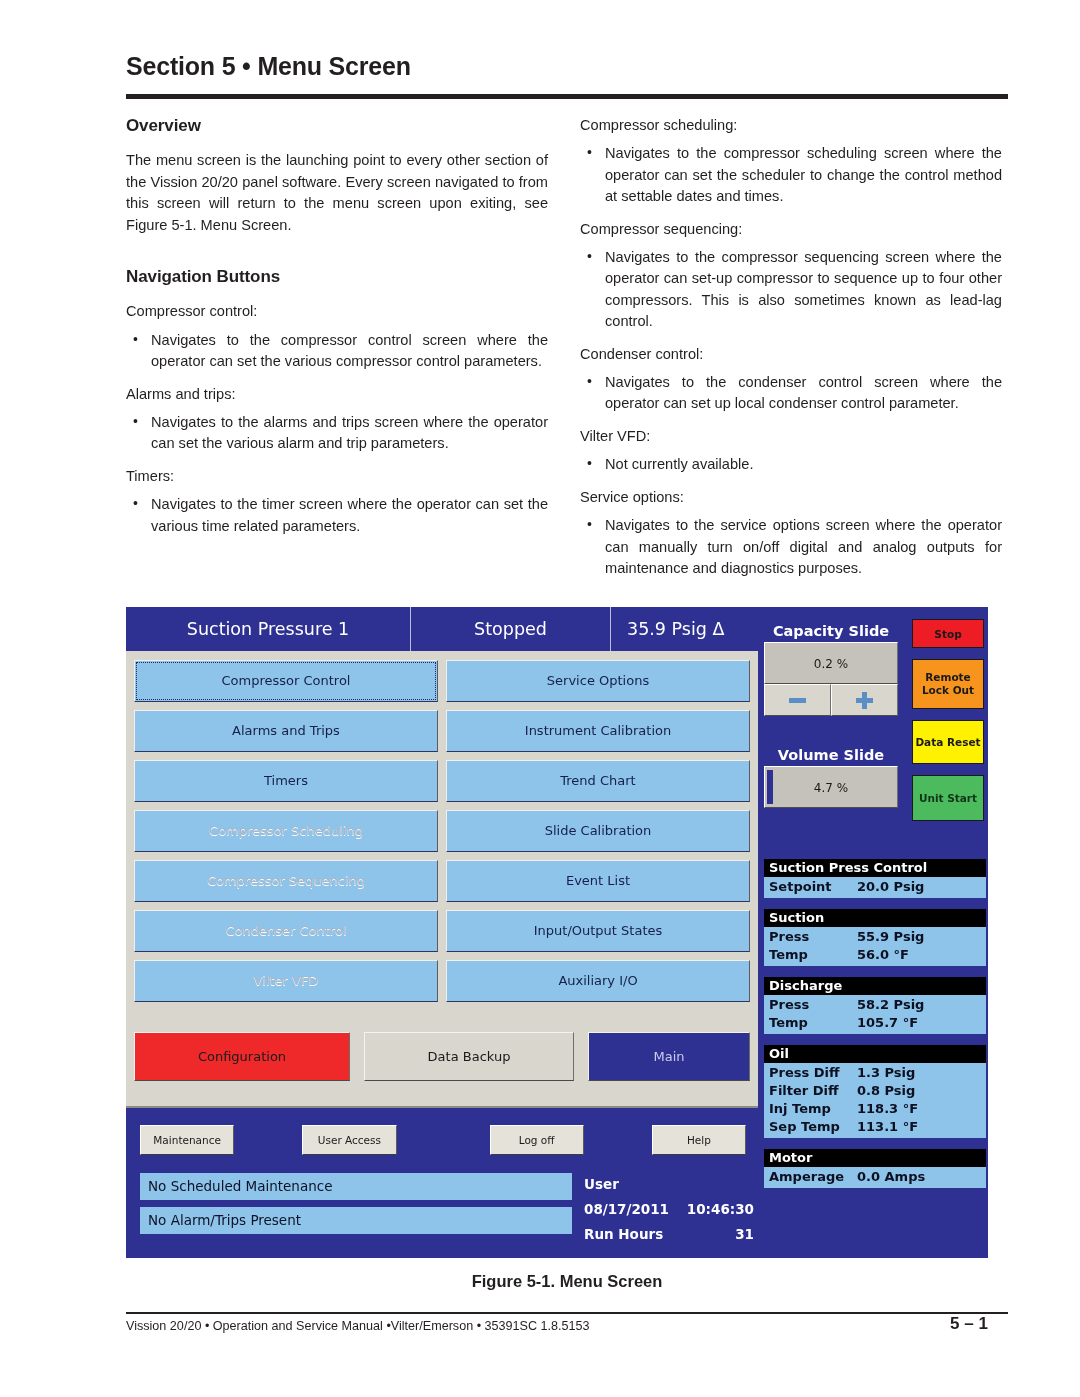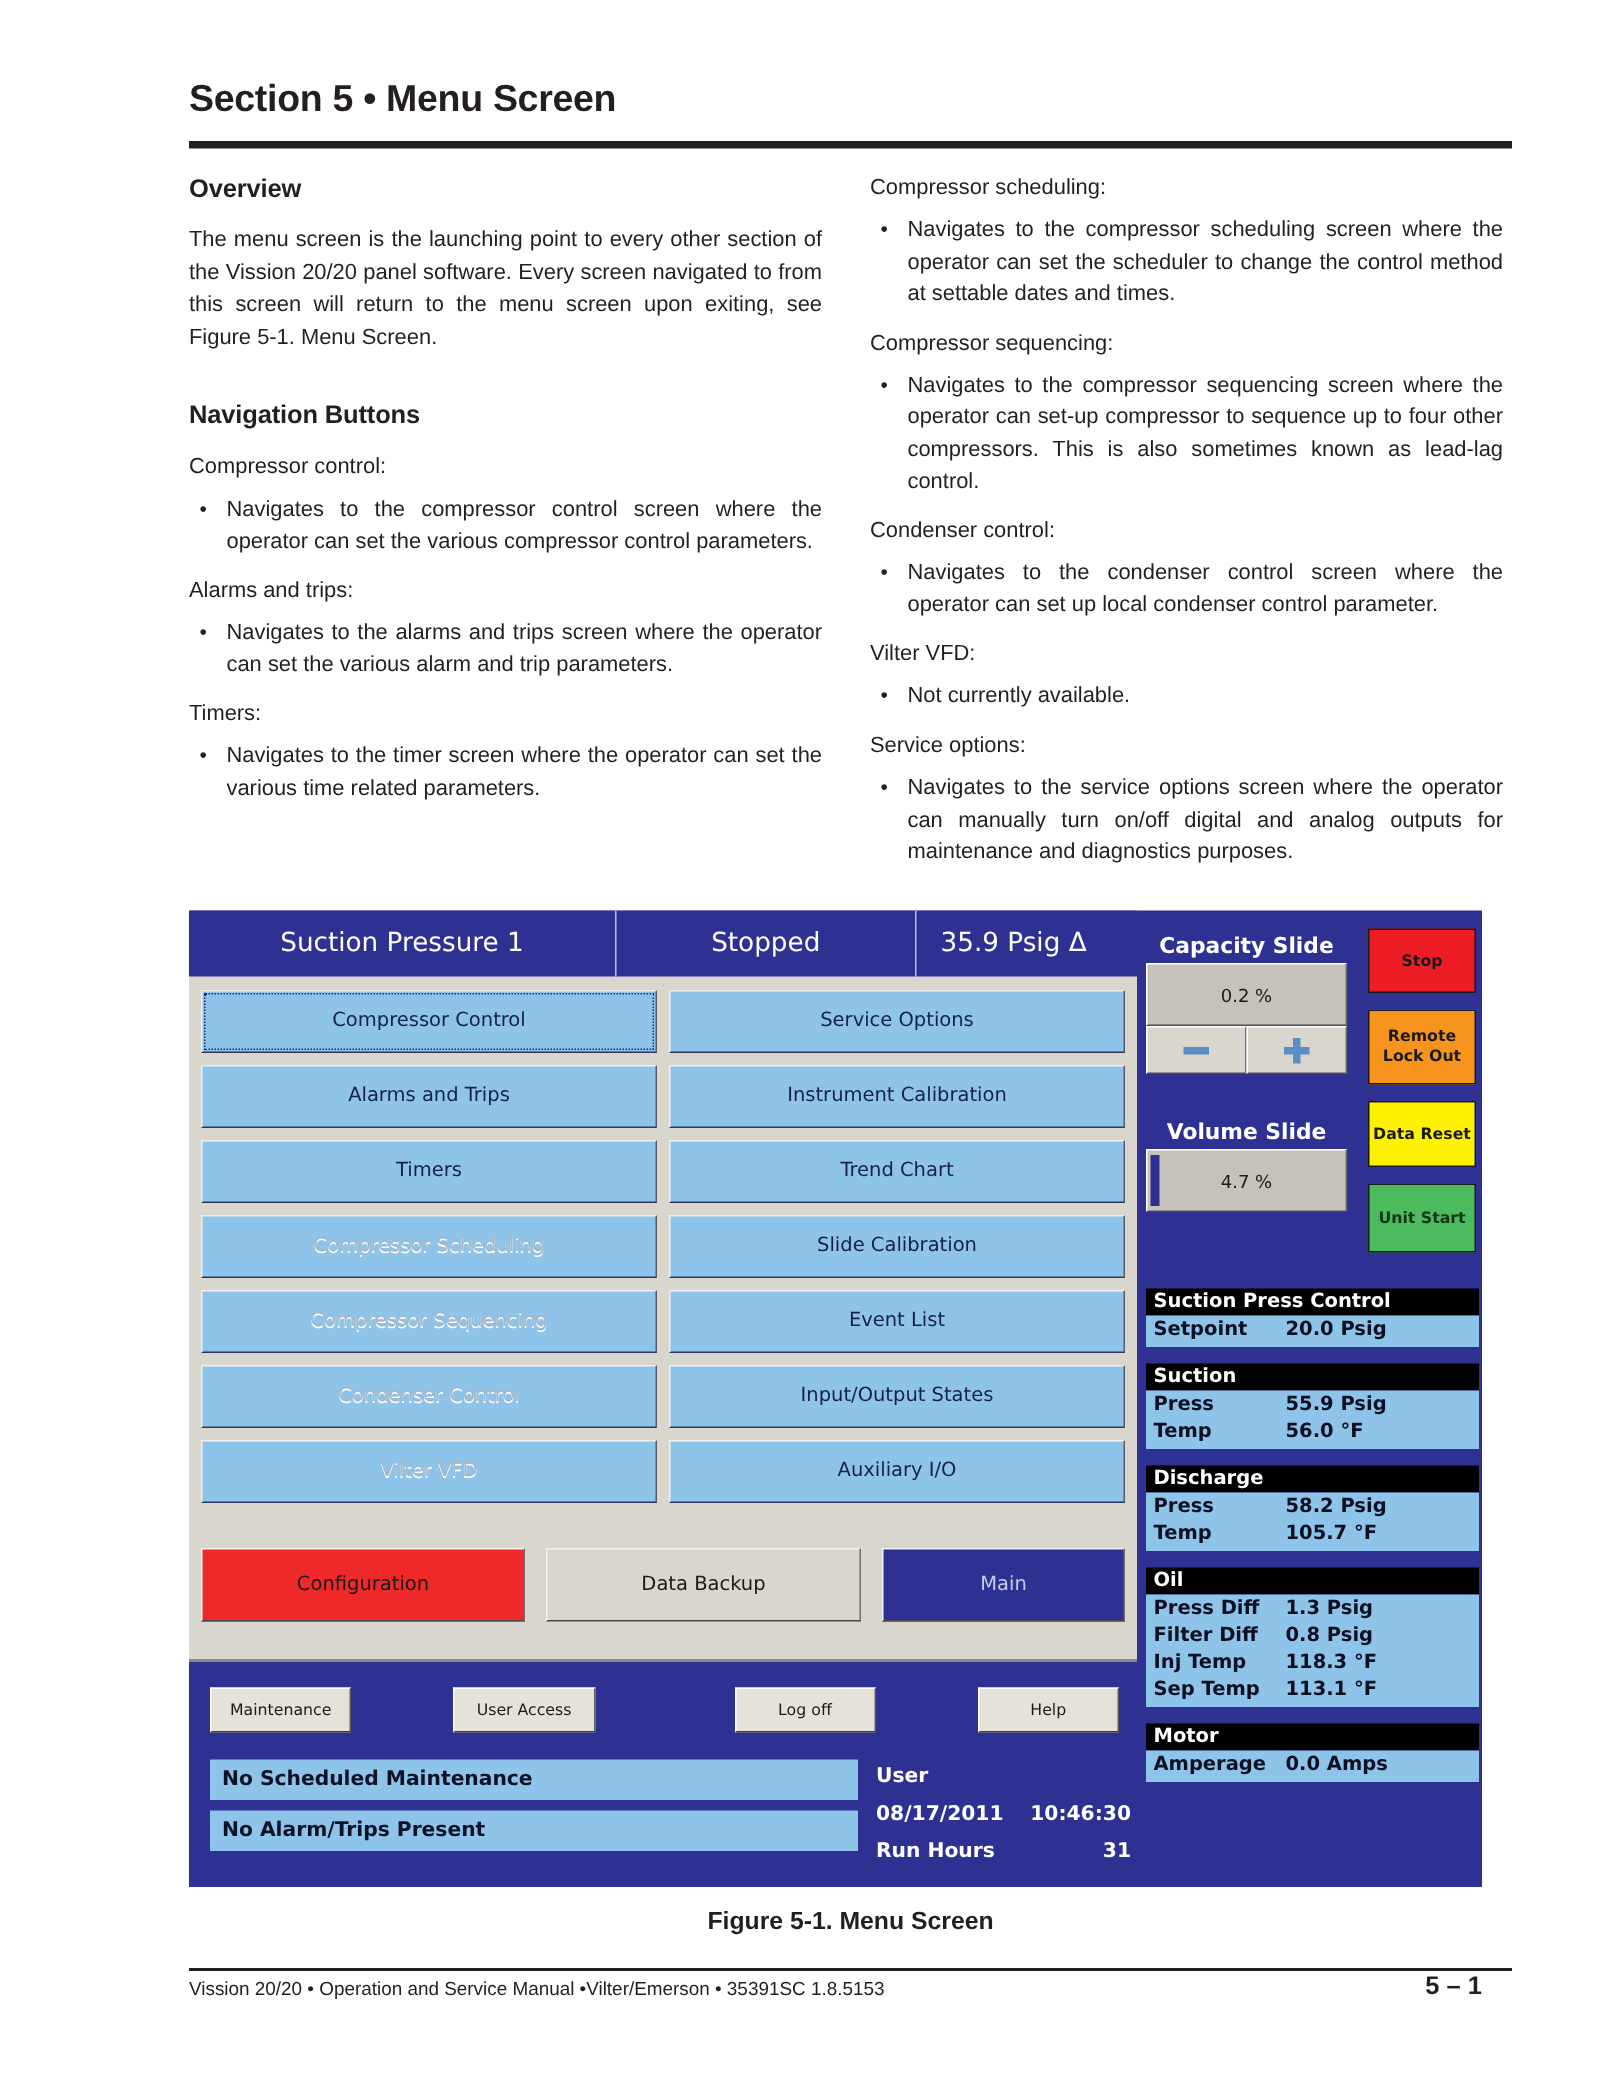--- a/index.html
+++ b/index.html
@@ -234,21 +234,21 @@
     position: absolute;
     left: 14px;
     top: 63px;
     width: 432px;
   }
   .statusbar {
     height: 27px;
     background: #8ec4ea;
     color: #0e1226;
     font-size: 13.5px;
-    font-weight: bold;
+    font-weight: normal;
     line-height: 27px;
     padding-left: 8px;
     margin-bottom: 7px;
     box-sizing: border-box;
   }
 
   .userblock {
     position: absolute;
     left: 458px;
     top: 62px;
@@ -329,21 +329,21 @@
     font-size: 10.5px;
     font-weight: bold;
     text-align: center;
     box-sizing: border-box;
     display: flex;
     align-items: center;
     justify-content: center;
     margin-bottom: 11px;
     cursor: pointer;
   }
-  .ab-stop   { height: 43px; background: #ee1c25; color: #1a1a1a; }
+  .ab-stop   { height: 29px; background: #ee1c25; color: #1a1a1a; }
   .ab-lock   { height: 50px; background: #f7941d; color: #1a1a1a; line-height: 13px; }
   .ab-alarm  { height: 44px; background: #fff200; color: #1a1a1a; }
   .ab-start  { height: 46px; background: #4cbb5d; color: #12341a; }
 
   
   .readouts {
     position: absolute;
     left: 638px;
     top: 252px;
     width: 222px;

